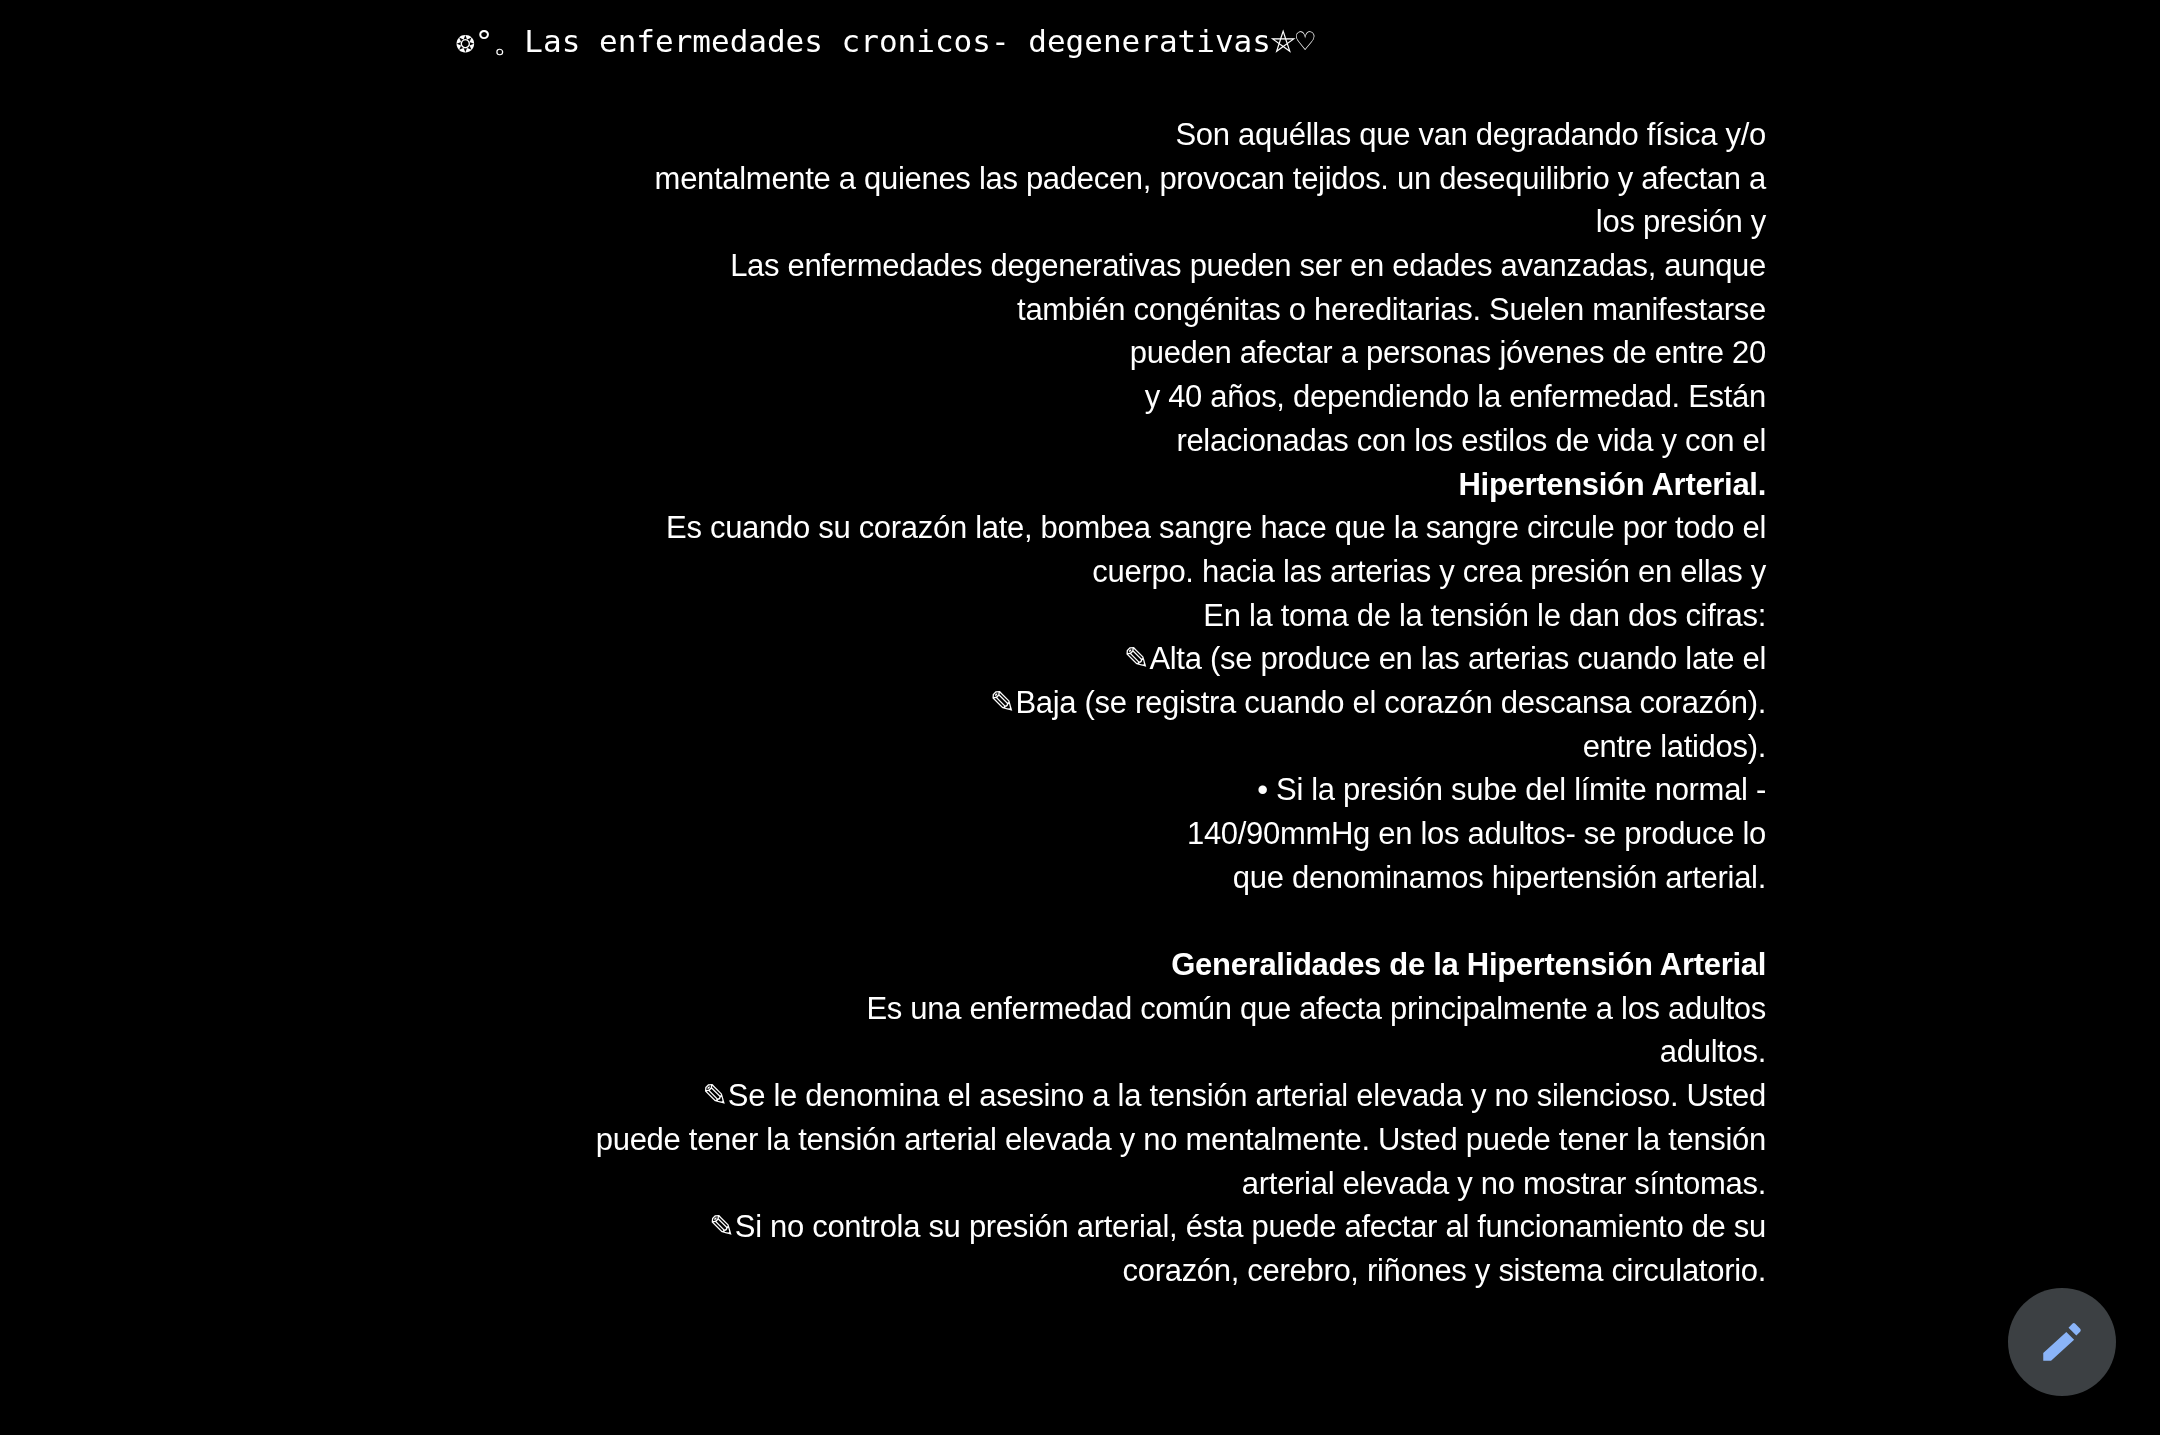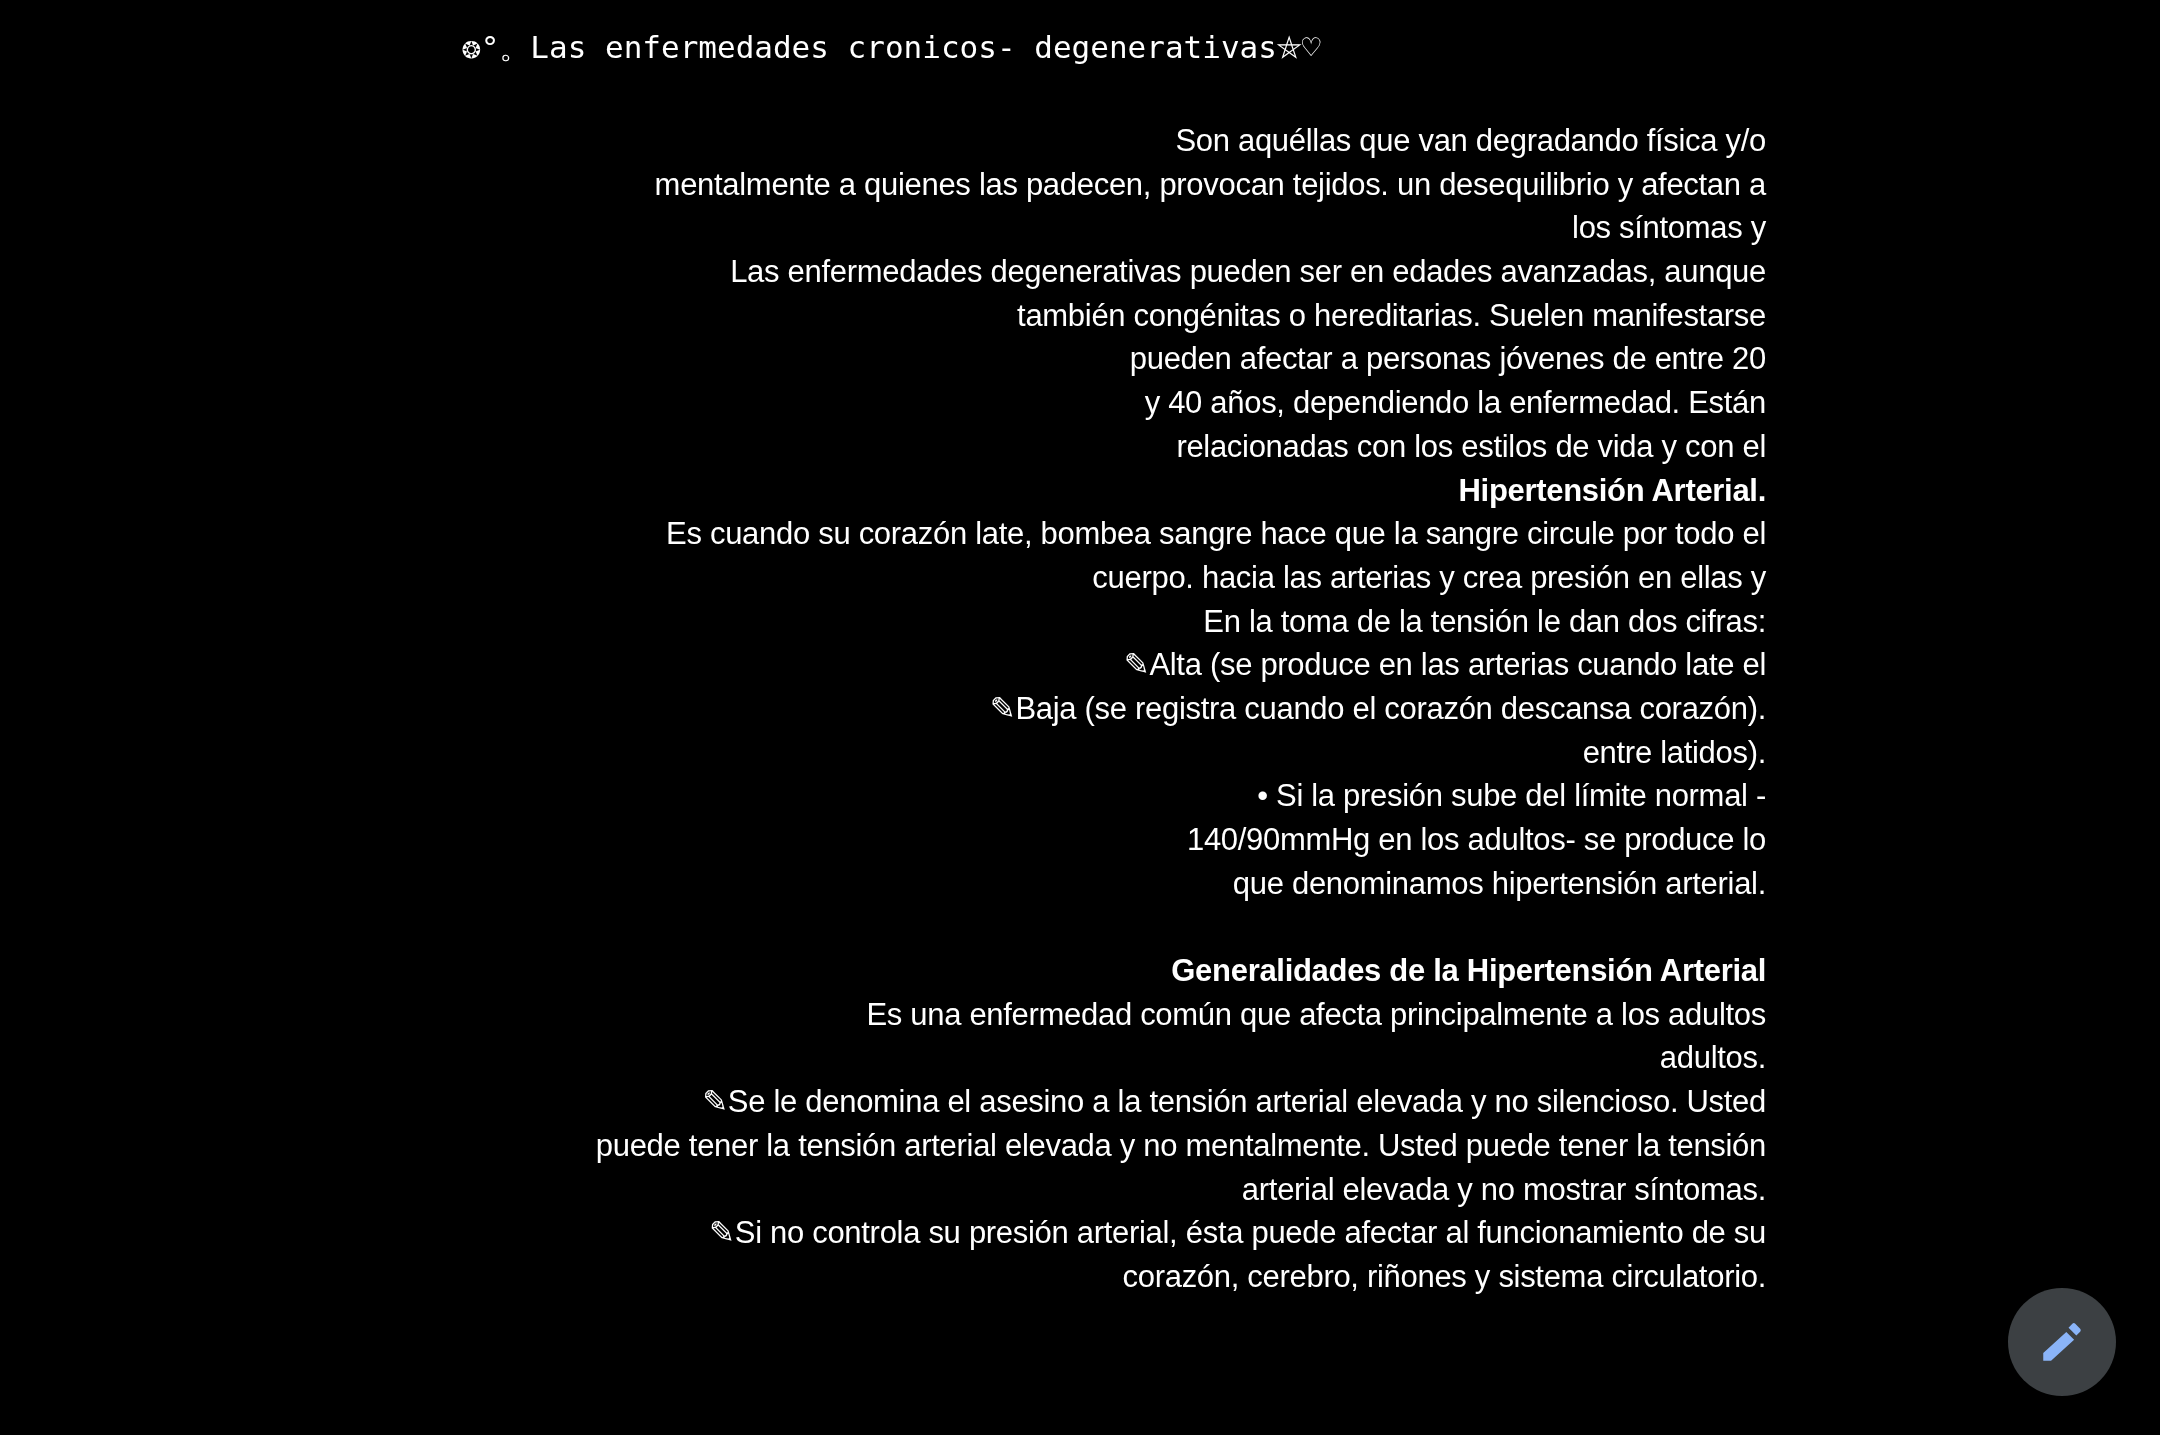--- a/index.html
+++ b/index.html
@@ -16,21 +16,21 @@
     font-family: "Liberation Sans", "DejaVu Sans", sans-serif;
     color: var(--text, #ffffff);
   }
   .note {
     position: absolute;
     left: 446px;
     top: 8px;
     width: 1320px;
   }
   .title {
-    margin: 16px;
+    margin: 10px;
     font-family: "DejaVu Sans Mono", "DejaVu Sans", monospace;
     font-weight: 400;
     font-size: 31px;
     line-height: 46px;
     white-space: nowrap;
     letter-spacing: 0;
   }
   .body {
     margin-top: 49px;
     font-size: 31px;
@@ -69,21 +69,21 @@
 </head>
 <body>
 
 <div class="screen">
 
   <div class="note">
     <h1 class="title">❂°。Las enfermedades cronicos- degenerativas⛤♡</h1>
     <div class="body">
         <div class="line">Son aquéllas que van degradando física y/o</div>
         <div class="line">mentalmente a quienes las padecen, provocan tejidos. un desequilibrio y afectan a</div>
-        <div class="line">los síntomas y</div>
+        <div class="line">los presión y</div>
         <div class="line">Las enfermedades degenerativas pueden ser en edades avanzadas, aunque</div>
         <div class="line">también congénitas o hereditarias. Suelen manifestarse</div>
         <div class="line">pueden afectar a personas jóvenes de entre 20</div>
         <div class="line">y 40 años, dependiendo la enfermedad. Están</div>
         <div class="line">relacionadas con los estilos de vida y con el</div>
         <div class="line bold">Hipertensión Arterial.</div>
         <div class="line">Es cuando su corazón late, bombea sangre hace que la sangre circule por todo el</div>
         <div class="line">cuerpo. hacia las arterias y crea presión en ellas y</div>
         <div class="line">En la toma de la tensión le dan dos cifras:</div>
         <div class="line">✎Alta (se produce en las arterias cuando late el</div>

